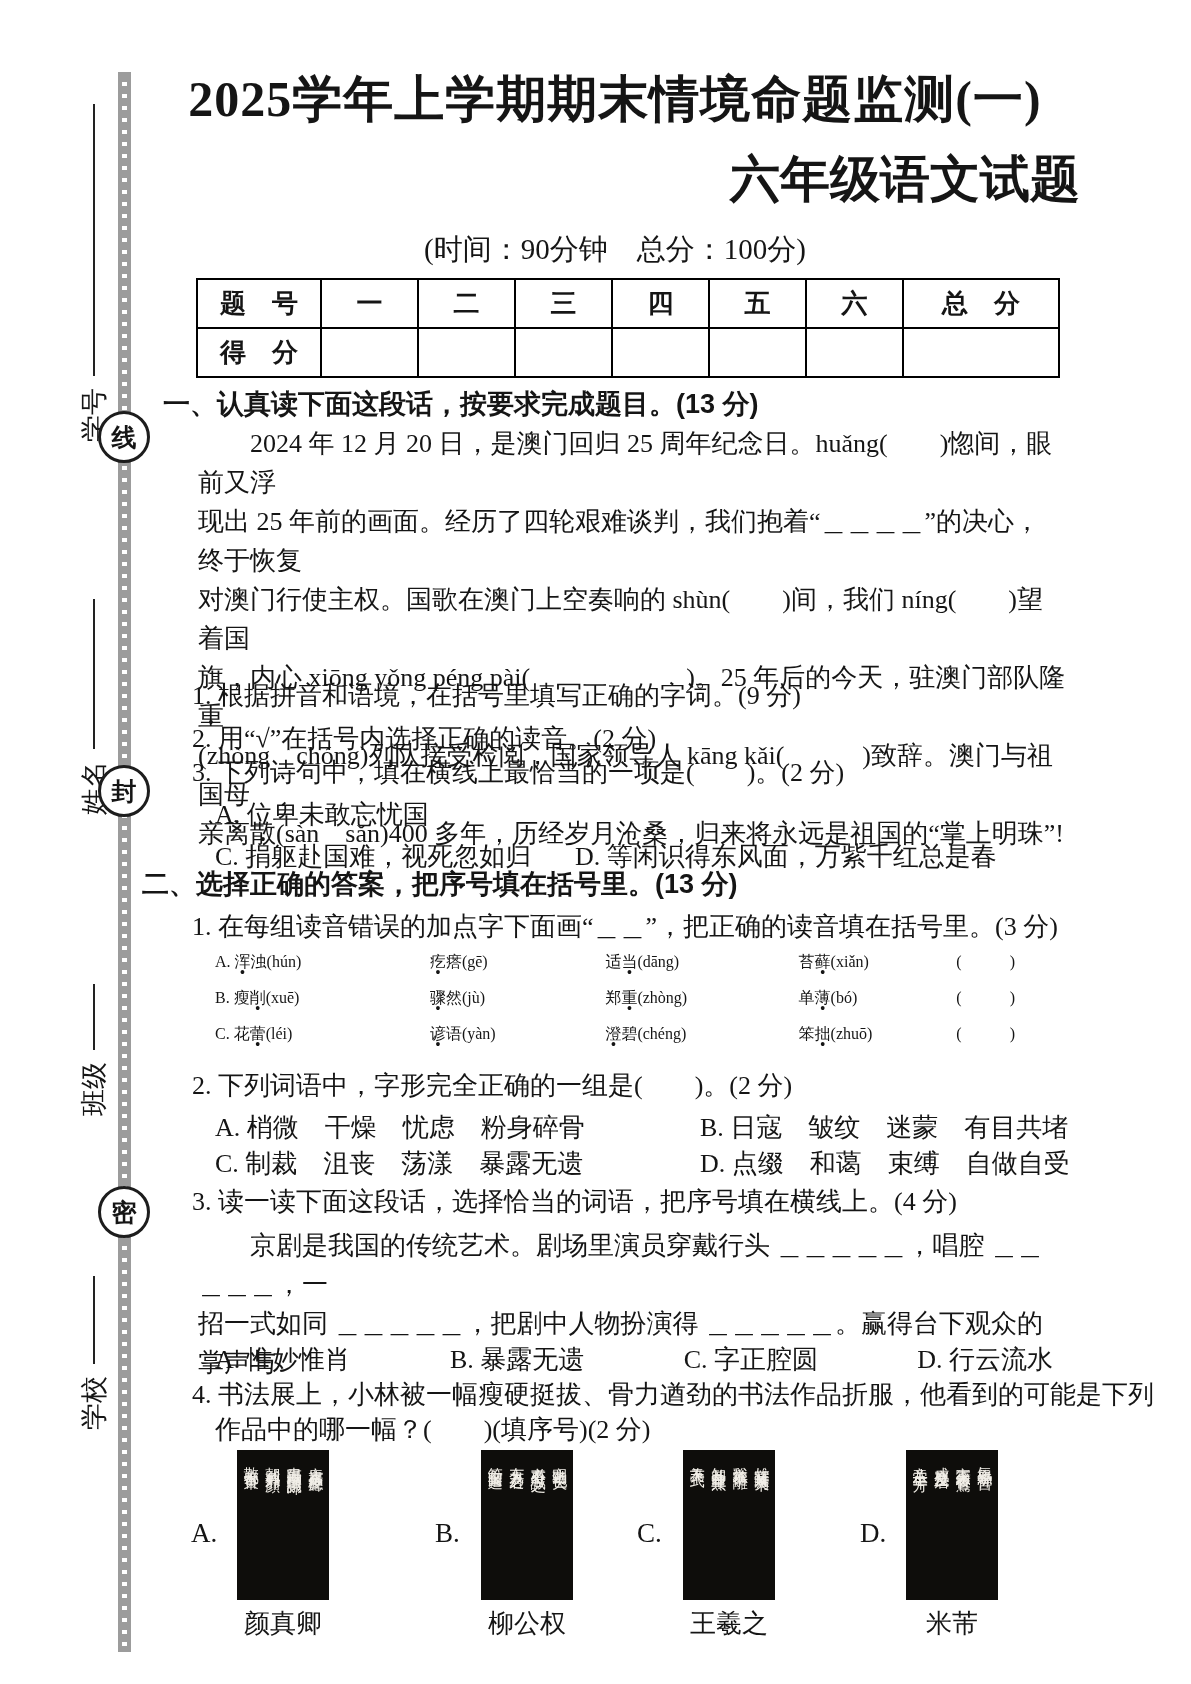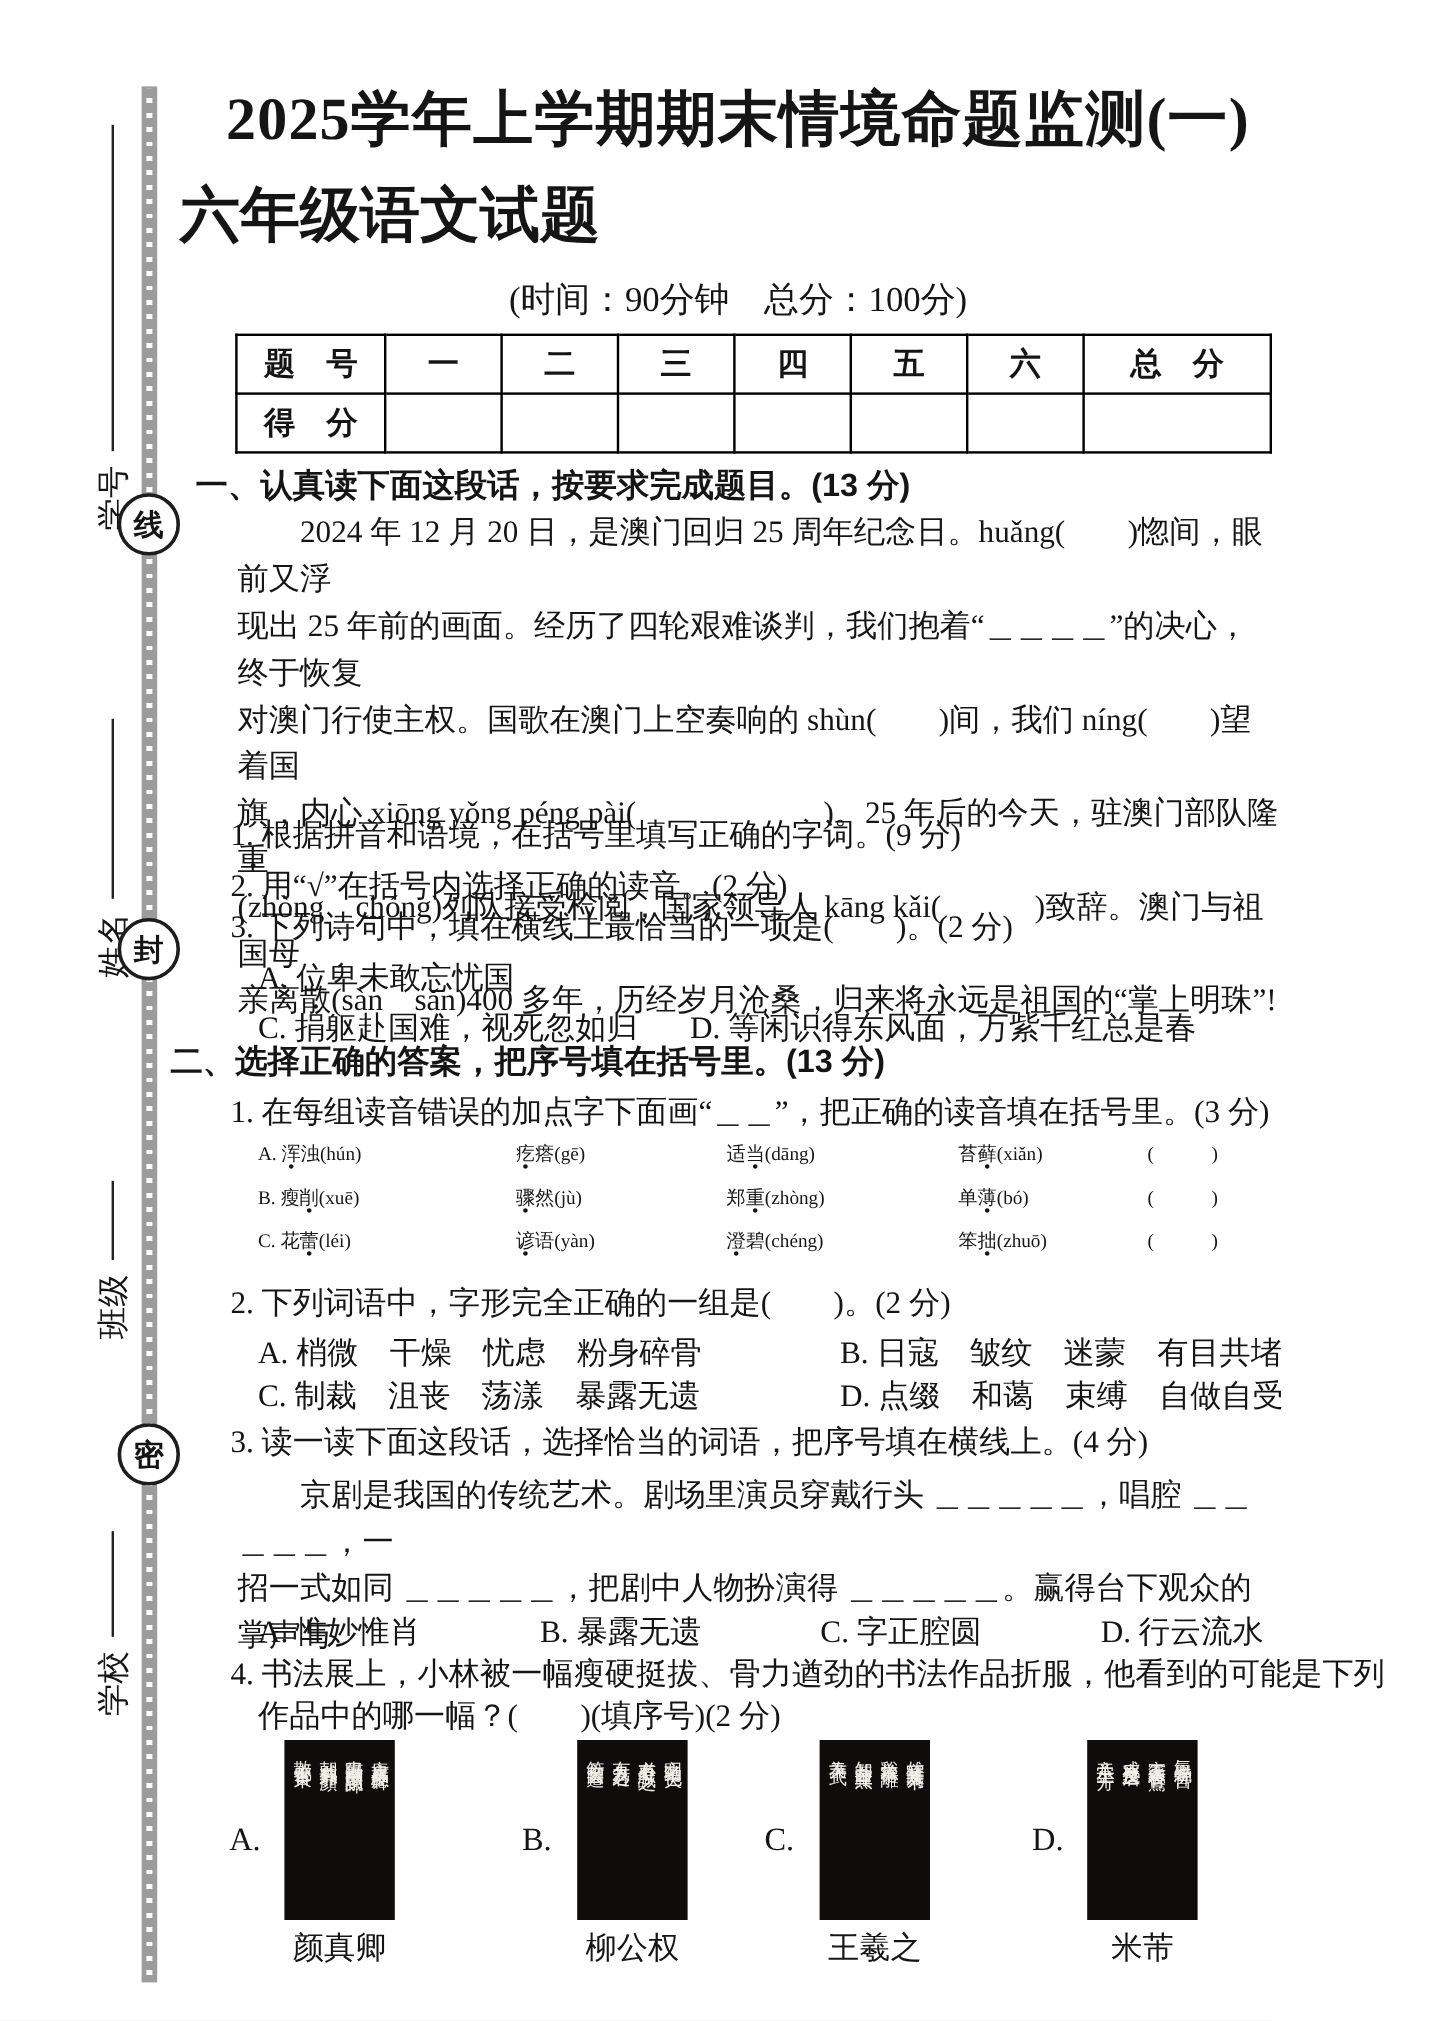--- a/index.html
+++ b/index.html
@@ -11,21 +11,21 @@
         background:repeating-linear-gradient(to bottom,transparent 0 8px,#fff 8px 12px);}
   .side-label{position:absolute;left:94px;transform:translate(-50%,-50%) rotate(-90deg);
         display:flex;align-items:center;gap:12px;font-size:27px;white-space:nowrap;}
   .sblank{display:inline-block;height:0;border-bottom:2.5px solid #222;}
   .seal{position:absolute;left:124px;width:46px;height:46px;transform:translate(-50%,-50%);
         background:#fff;border:3px solid #1d1d1d;border-radius:50%;z-index:3;
         display:flex;align-items:center;justify-content:center;font-size:25px;font-weight:700;}
   
   .title{position:absolute;left:150px;width:930px;top:66px;text-align:center;
          font-size:50px;font-weight:700;letter-spacing:1px;}
-  .subtitle{position:absolute;left:150px;width:930px;top:146px;text-align:left;
+  .subtitle{position:absolute;left:150px;width:930px;top:146px;text-align:right;
          font-size:50px;font-weight:700;}
   .meta{position:absolute;left:150px;width:930px;top:230px;text-align:center;font-size:29px;}
   
   .score-table{position:absolute;left:196px;top:278px;width:862px;border-collapse:collapse;
          table-layout:fixed;}
   .score-table td{border:2.5px solid #000;height:47px;text-align:center;
          font-size:26px;font-weight:700;padding:0;}
   
   .abs{position:absolute;}
   .h-bold{font-family:"Liberation Sans","DejaVu Sans",sans-serif;font-weight:700;font-size:27px;}

